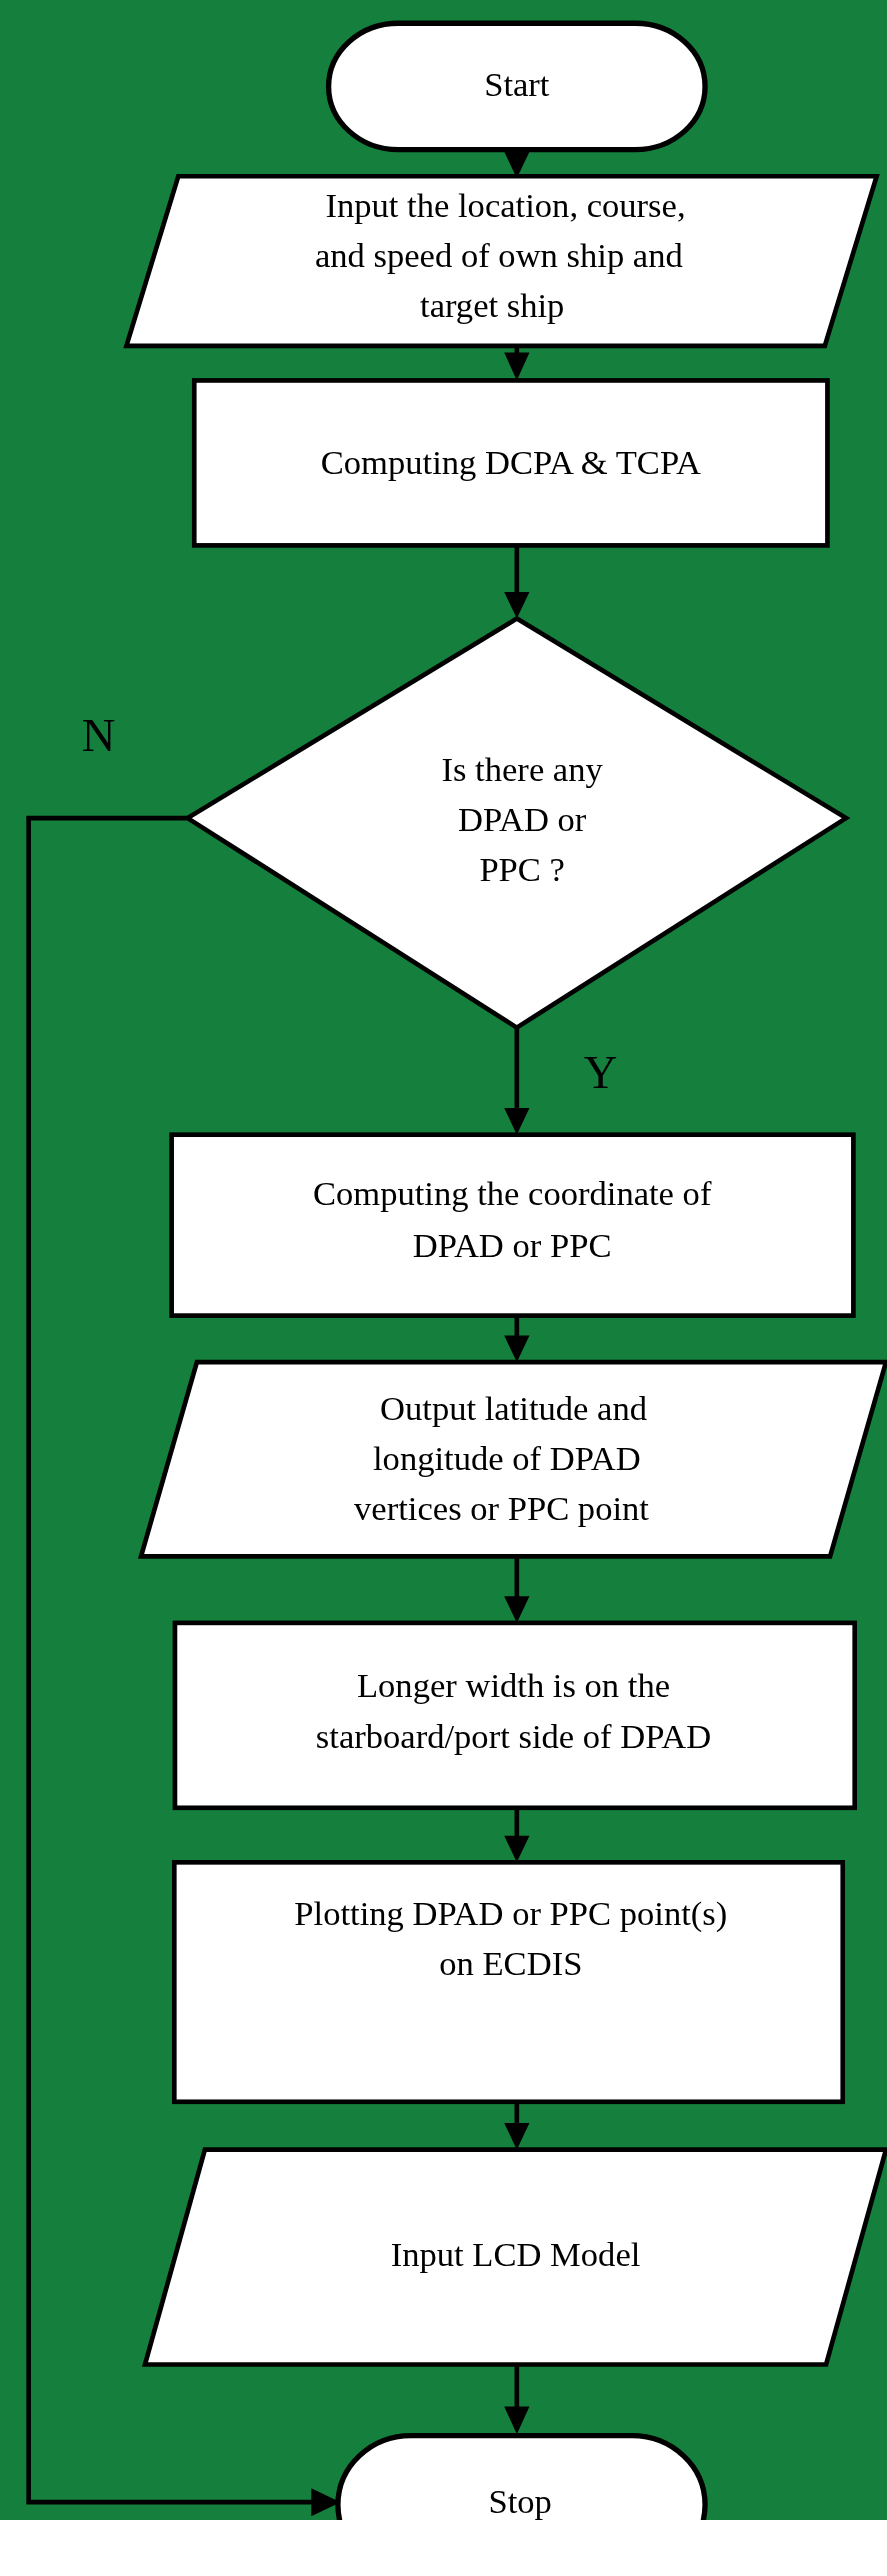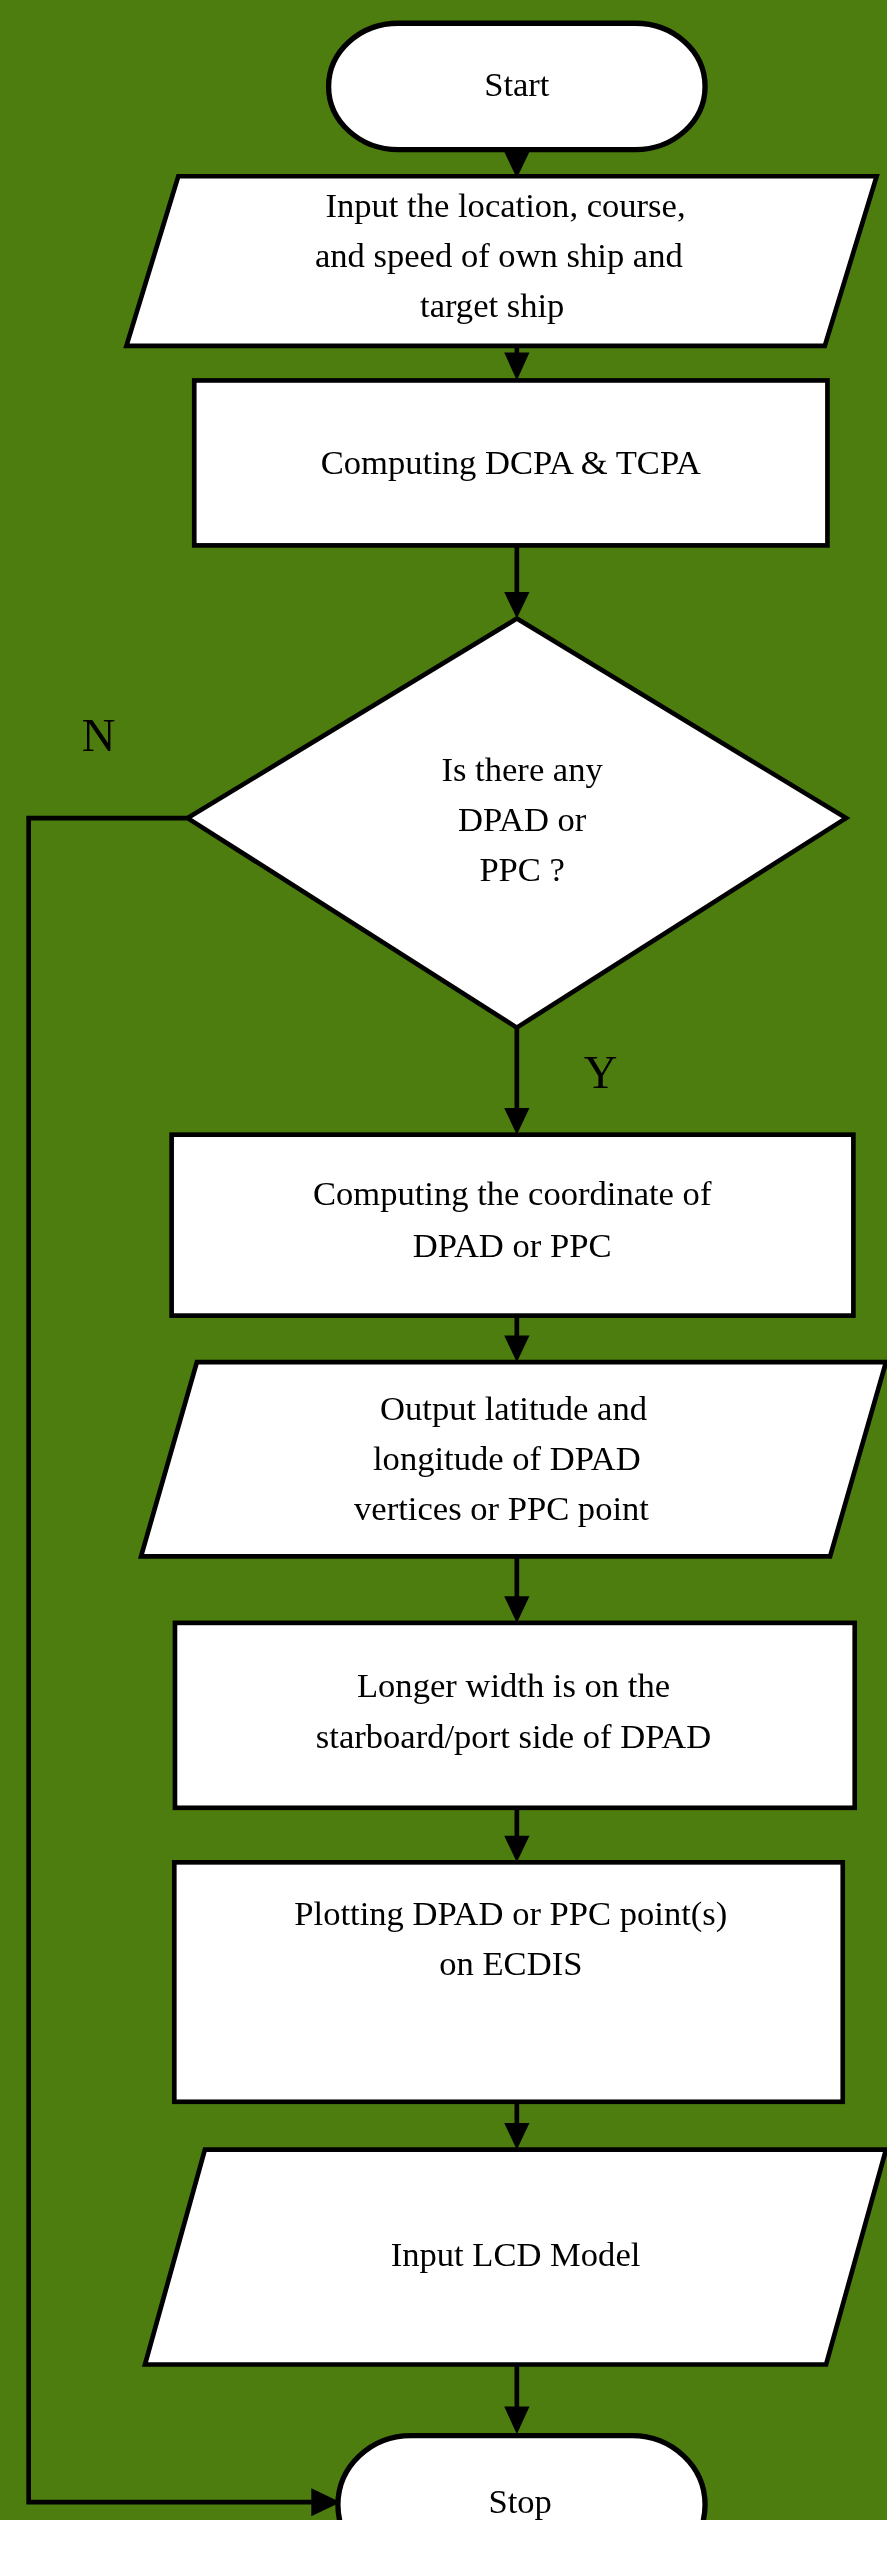--- a/index.html
+++ b/index.html
@@ -7,21 +7,21 @@
     padding: 0;
     background: #ffffff;
   }
   body {
     font-family: "Liberation Serif", "DejaVu Serif", serif;
   }
   #flowchart-root {
     position: relative;
     width: 888px;
     height: 2520px;
-    background: #4d7c0f;
+    background: #15803d;
     overflow: hidden;
   }
   svg.fc {
     display: block;
     width: 888px;
     height: 2576px;
   }
   .shape {
     fill: #ffffff;
     stroke: #000000;

